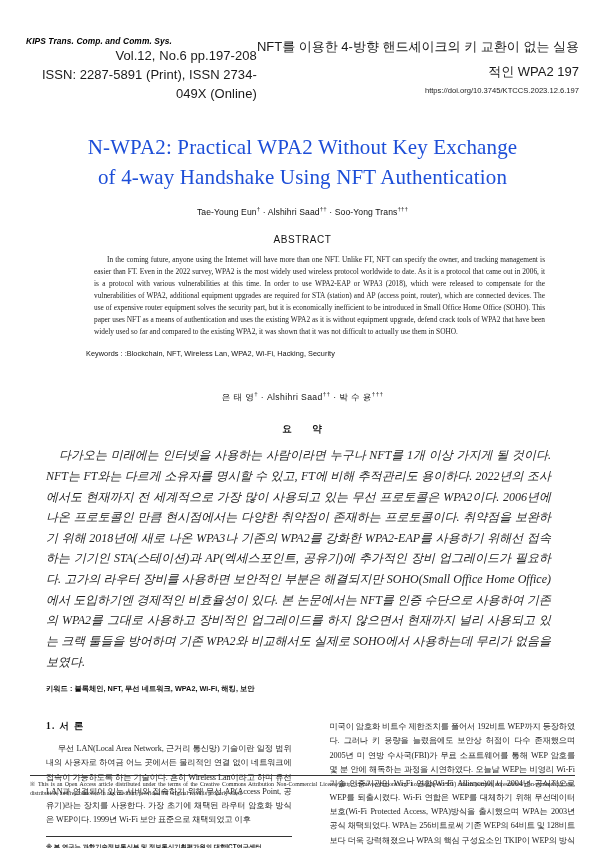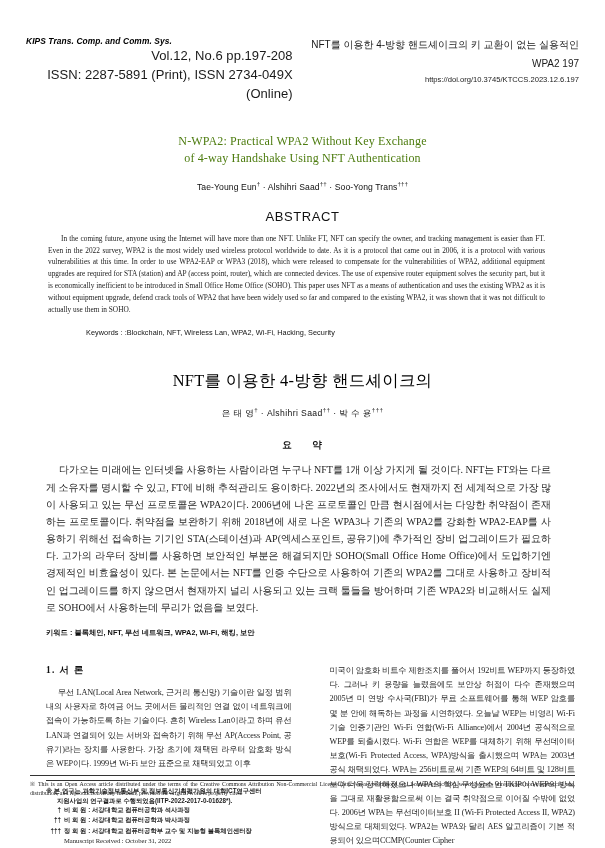--- a/index.html
+++ b/index.html
@@ -47,58 +47,58 @@
     color: #1a1a1a;
     letter-spacing: 0.05px;
     text-align: right;
   }
   .runhead-right {
     text-align: right;
     font-family: "Liberation Sans", "DejaVu Sans", sans-serif;
     line-height: 1.9;
   }
   .runhead-right .rh-title {
-    font-size: 10px;
+    font-size: 13px;
   }
   .runhead-right .rh-doi {
     font-size: 7.6px;
   }
 
   
   .title-block {
     text-align: center;
     margin-top: 29px;
   }
   .paper-title-en {
-    font-size: 12px;
+    font-size: 21px;
     line-height: 1.42;
     font-family: "Liberation Serif", "DejaVu Serif", serif;
-    color: #4d7c0f;
+    color: #1d4ed8;
     letter-spacing: 0.15px;
   }
   .authors-en {
     margin-top: 13px;
     font-size: 8.6px;
     font-family: "Liberation Sans", "DejaVu Sans", sans-serif;
     color: #111;
     letter-spacing: 0.1px;
   }
   .authors-en sup { font-size: 6.2px; vertical-align: super; }
 
   
   .abstract-head {
     text-align: center;
     margin-top: 17px;
-    font-size: 13px;
+    font-size: 10px;
     font-family: "Liberation Sans", "DejaVu Sans", sans-serif;
     letter-spacing: 0.6px;
     color: #111;
   }
   .abstract-body {
-    margin: 9px 60px 0 48px;
+    margin: 9px 60px 0 94px;
     font-size: 7.35px;
     line-height: 1.62;
     text-align: justify;
     text-indent: 13px;
     color: #222;
     font-family: "Liberation Serif", "DejaVu Serif", serif;
   }
   .keywords-en {
     margin: 12px 60px 0 86px;
     font-size: 7.3px;
@@ -133,25 +133,26 @@
     margin-top: 19px;
     font-size: 9.6px;
     font-weight: bold;
     letter-spacing: 9px;
     color: #111;
     font-family: "Liberation Serif", "DejaVu Serif", serif;
     padding-left: 8px;
   }
   .summary-body {
     margin: 9px 54px 0 46px;
-    font-size: 10px;
+    font-size: 12px;
     line-height: 1.72;
     text-align: justify;
     text-indent: 13px;
     color: #222;
+    font-style: italic;
   }
   .keywords-ko {
     margin: 12px 46px 0 46px;
     font-size: 7.3px;
     font-family: "Liberation Sans", "DejaVu Sans", sans-serif;
     color: #111;
     font-weight: 600;
   }
 
   
@@ -268,21 +269,20 @@
     </div>
     <div class="authors-en"><span>Tae-Young Eun</span><sup>†</sup><span> · </span><span>Alshihri Saad</span><sup>††</sup><span> · </span><span>Soo-Yong Trans</span><sup>†††</sup></div>
   </div>
 
   <div class="abstract-head">ABSTRACT</div>
   <div class="abstract-body">In the coming future, anyone using the Internet will have more than one NFT. Unlike FT, NFT can specify the owner, and tracking management is easier than FT. Even in the 2022 survey, WPA2 is the most widely used wireless protocol worldwide to date. As it is a protocol that came out in 2006, it is a protocol with various vulnerabilities at this time. In order to use WPA2-EAP or WPA3 (2018), which were released to compensate for the vulnerabilities of WPA2, additional equipment upgrades are required for STA (station) and AP (access point, router), which are connected devices.  The use of expensive router equipment solves the security part, but it is economically inefficient to be introduced in Small Office Home Office (SOHO). This paper uses NFT as a means of authentication and uses the existing WPA2 as it is without equipment upgrade, defend crack tools of WPA2 that have been widely used so far and compared to the existing WPA2, it was shown that it was not difficult to actually use them in SOHO.</div>
   <div class="keywords-en">Keywords : :Blockchain, NFT, Wireless Lan, WPA2, Wi-Fi, Hacking, Security</div>
 
   <div class="title-block-ko">
     <div class="paper-title-ko">
-      <div>NFT를 이용한 4-방향 핸드셰이크의</div>
     </div>
     <div class="authors-ko"><span>은 태 영</span><sup>†</sup><span> · </span><span>Alshihri Saad</span><sup>††</sup><span> · </span><span>박 수 용</span><sup>†††</sup></div>
   </div>
 
   <div class="summary-head">요 약</div>
   <div class="summary-body">다가오는 미래에는 인터넷을 사용하는 사람이라면 누구나 NFT를 1개 이상 가지게 될 것이다. NFT는 FT와는 다르게 소유자를 명시할 수 있고, FT에 비해 추적관리도 용이하다. 2022년의 조사에서도 현재까지 전 세계적으로 가장 많이 사용되고 있는 무선 프로토콜은 WPA2이다. 2006년에 나온 프로토콜인 만큼 현시점에서는 다양한 취약점이 존재하는 프로토콜이다. 취약점을 보완하기 위해 2018년에 새로 나온 WPA3나 기존의 WPA2를 강화한 WPA2-EAP를 사용하기 위해선 접속하는 기기인 STA(스테이션)과 AP(엑세스포인트, 공유기)에 추가적인 장비 업그레이드가 필요하다. 고가의 라우터 장비를 사용하면 보안적인 부분은 해결되지만 SOHO(Small Office Home Office)에서 도입하기엔 경제적인 비효율성이 있다. 본 논문에서는 NFT를 인증 수단으로 사용하여 기존의 WPA2를 그대로 사용하고 장비적인 업그레이드를 하지 않으면서 현재까지 널리 사용되고 있는 크랙 툴들을 방어하며 기존 WPA2와 비교해서도 실제로 SOHO에서 사용하는데 무리가 없음을 보였다.</div>
   <div class="keywords-ko">키워드 : 블록체인, NFT, 무선 네트워크, WPA2, Wi-Fi, 해킹, 보안</div>
 
   <div class="columns">
     <div class="col col-left">

